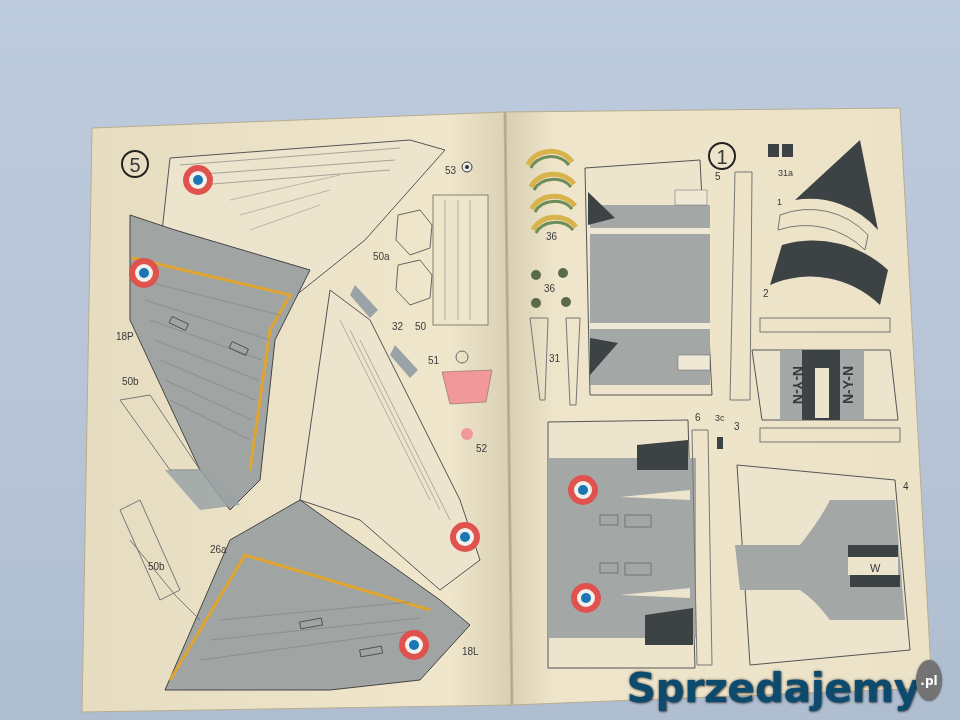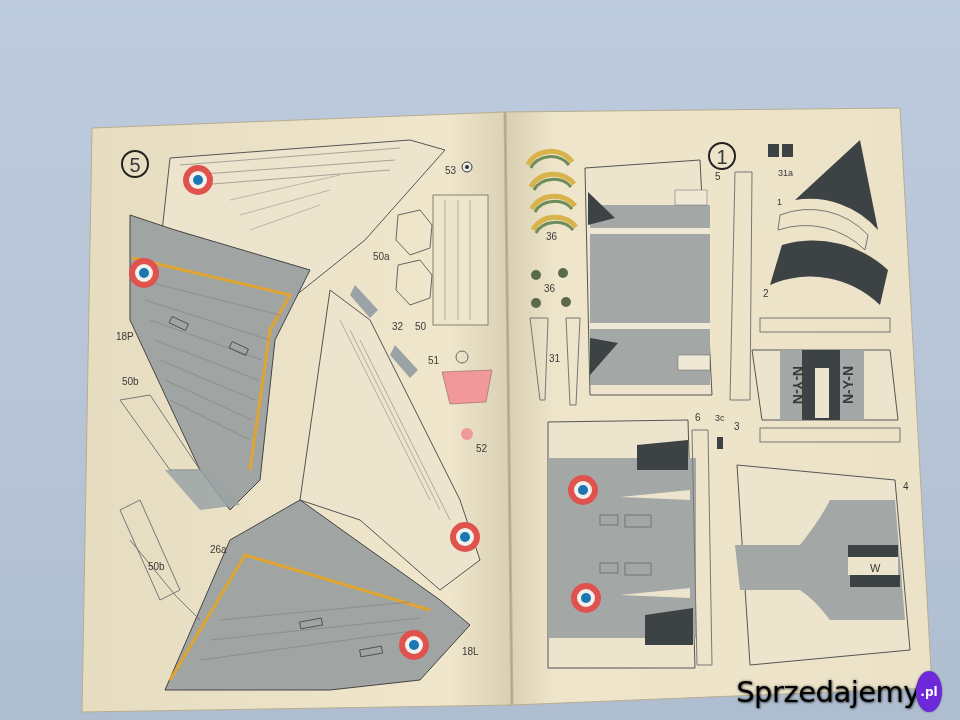--- a/index.html
+++ b/index.html
@@ -1,22 +1,22 @@
 <!DOCTYPE html>
 <html><head>
 <meta charset="utf-8">
 <style>
   html,body{margin:0;padding:0;}
   body{width:960px;height:720px;overflow:hidden;background:#b9c7d8;font-family:"Liberation Sans",sans-serif;position:relative;}
   .bg{position:absolute;inset:0;background:linear-gradient(180deg,#bccbdd 0%,#b6c4d6 60%,#aebdd0 100%);}
   svg.scene{position:absolute;left:0;top:0;}
   .lbl{font-family:"Liberation Sans",sans-serif;fill:#3a3a3a;}
   .watermark{position:absolute;right:18px;bottom:8px;display:flex;align-items:flex-start;}
-  .wm-text{font-family:"DejaVu Sans",sans-serif;font-weight:normal;font-size:29px;color:#000000;letter-spacing:-0.5px;text-shadow:0 0 3px rgba(0,0,0,0.55),1px 1px 2px rgba(0,0,0,0.4);}
-  .wm-badge{margin-left:-4px;margin-top:-4px;width:26px;height:41px;border-radius:50%;background:#6d28d9;color:#fff;font-weight:bold;font-size:12px;display:flex;align-items:center;justify-content:center;font-family:"DejaVu Sans",sans-serif;box-shadow:0 0 2px rgba(0,0,0,0.5);}
+  .wm-text{font-family:"DejaVu Sans",sans-serif;font-weight:bold;font-size:41px;color:#0c4a6e;letter-spacing:-0.5px;text-shadow:0 0 3px rgba(0,0,0,0.55),1px 1px 2px rgba(0,0,0,0.4);}
+  .wm-badge{margin-left:-4px;margin-top:-4px;width:26px;height:41px;border-radius:50%;background:#737373;color:#fff;font-weight:bold;font-size:12px;display:flex;align-items:center;justify-content:center;font-family:"DejaVu Sans",sans-serif;box-shadow:0 0 2px rgba(0,0,0,0.5);}
 </style>
 </head>
 <body>
 
 <div class="bg"></div>
 
 <svg class="scene" width="960" height="720" viewBox="0 0 960 720">
   <defs>
     <linearGradient id="paperL" x1="0" x2="1" y1="0" y2="0">
       <stop offset="0" stop-color="#e6dcc0"></stop>

